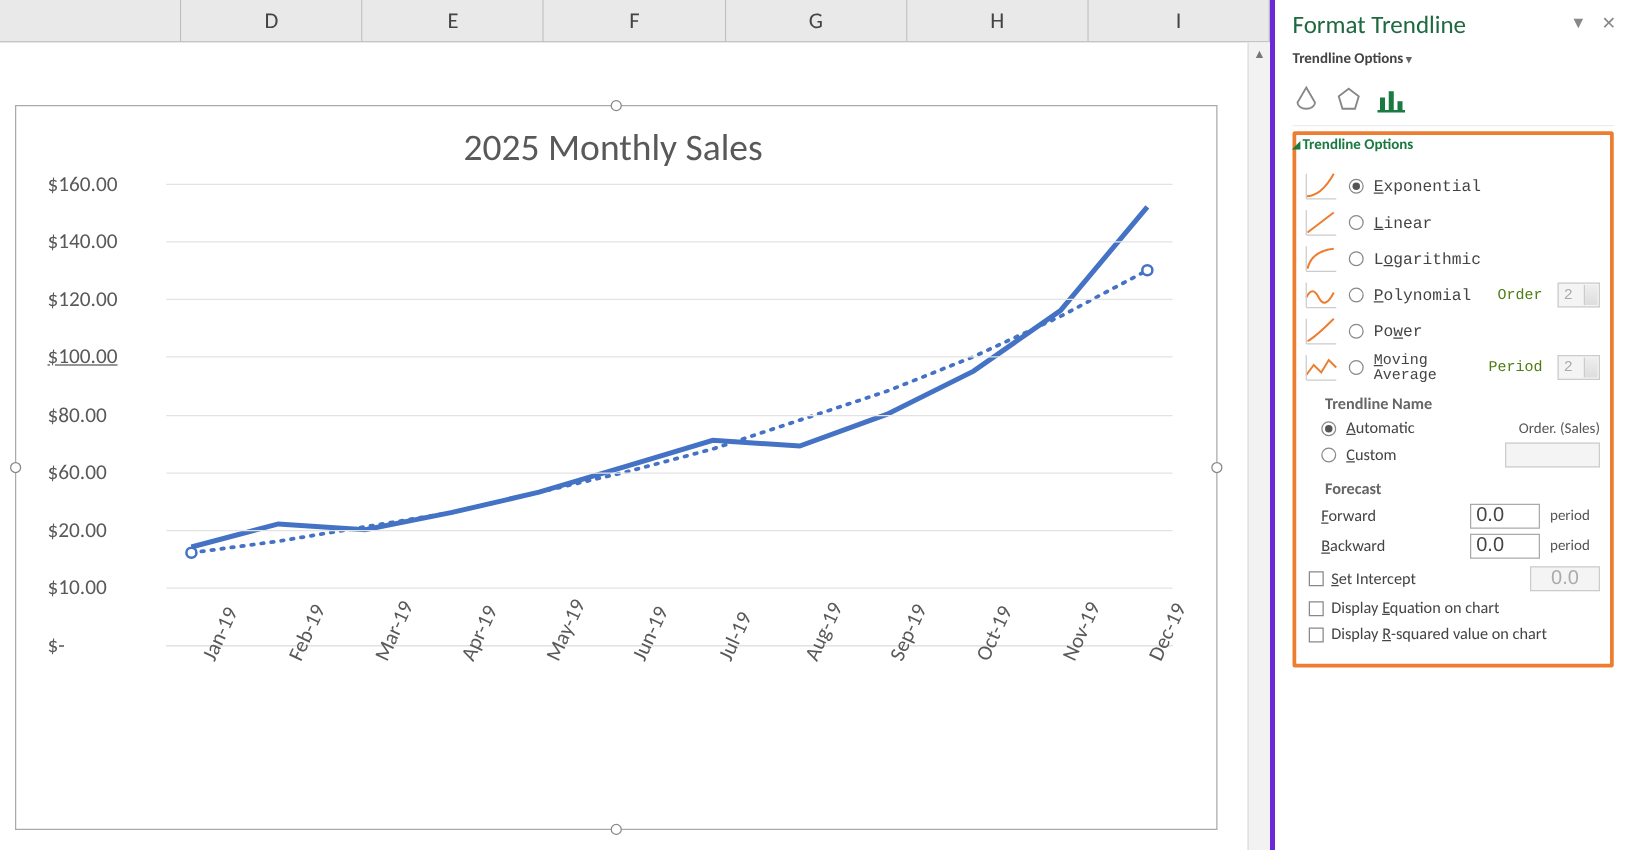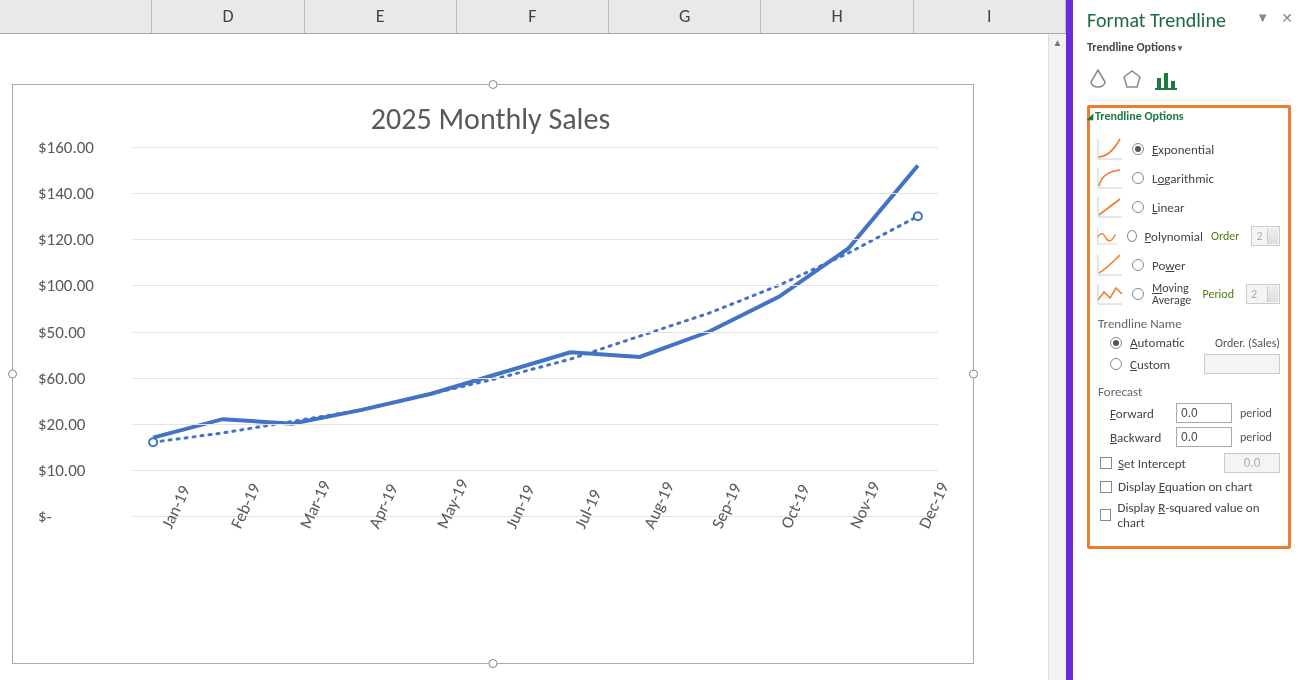--- a/index.html
+++ b/index.html
@@ -126,22 +126,22 @@
     font-size: 17px;
     color: #595959;
     white-space: nowrap;
   }
   svg.series { position: absolute; left:0; top:0; width:100%; height:100%; overflow: visible;}
   .line-sales { fill:none; stroke:#4472c4; stroke-width:4; }
   .line-trend { fill:none; stroke:#4472c4; stroke-width:3; stroke-dasharray:2 6; stroke-linecap:round;}
   .trend-endpoint { fill:#fff; stroke:#4472c4; stroke-width:2;}
   
   .pane {
-    width: 237px;
-    border-left: 7px solid #6d28d9;
+    width: 287px;
+    border-left: 4px solid #6d28d9;
     background: #fff;
     padding: 8px 12px 8px 14px;
     position: relative;
   }
   .pane-title {
     font-size: 20px;
     color: #1e693f;
     font-weight: 400;
     margin-bottom: 8px;
   }
@@ -171,43 +171,43 @@
     cursor: pointer;
   }
   .section-head::before { content: "◢ "; font-size:8px; vertical-align:1px;}
   .highlight-box {
     border: 3px solid #ed7d31;
     padding: 6px 8px 10px 6px;
     border-radius: 2px;
     margin-top: -24px;
     padding-top: 24px;
   }
-  .opt-row { display:flex; align-items:center; gap:8px; margin:5px 0; }
+  .opt-row { display:flex; align-items:center; gap:8px; margin:5px 0;font-family:Liberation Mono, monospace; }
   .opt-icon { width:28px; height:24px; }
   .opt-icon svg { width:100%; height:100%; }
   .radio { width:12px; height:12px; border:1px solid #888; border-radius:50%; display:inline-flex; align-items:center; justify-content:center; cursor:pointer;}
   .radio.checked::after { content:""; width:6px; height:6px; background:#555; border-radius:50%;}
   .opt-label { font-size: 13px; color: #444; }
   .opt-label-moving { font-size:12px; line-height:12px;}
   .sub-label { color:#4d7c0f; font-size:12px; margin-left:auto; margin-right:4px;}
   .spinner {
     width: 34px; height: 20px;
     border: 1px solid #ccc;
     background: #f4f4f4;
     font-size: 12px;
     color: #aaa;
     display:flex; align-items:center;
     padding-left:4px;
     position:relative;
   }
   .spinner::after{content:"";position:absolute;right:1px;top:1px;bottom:1px;width:10px;background:linear-gradient(#eee,#ddd);border-left:1px solid #ccc;}
-  .group-label { font-size:13px; color:#666; margin:10px 0 4px 2px;}
+  .group-label { font-size:13px; color:#666; margin:10px 0 4px 17px;font-weight:bold;}
   .sub-row { display:flex; align-items:center; gap:8px; margin:4px 0 4px 14px;}
   .text-right { margin-left:auto; font-size:12px; color:#555;}
-  .input-small { width:56px; height:20px; border:1px solid #aaa; font-size:12px; padding:1px 4px; text-align:left; background:#fff; color:#444;}
+  .input-small { width:56px; height:20px; border:1px solid #aaa; font-size:16px; padding:1px 4px; text-align:left; background:#fff; color:#444;}
   .input-small.disabled { background:#f4f4f4; color:#aaa; border-color:#ccc; text-align:center;}
   .input-small.wide { width:76px; text-align:right;}
   .unit { font-size:12px; color:#555; width:40px;}
   .checkbox { width:12px; height:12px; border:1px solid #888; display:inline-block; cursor:pointer; margin-right:6px; vertical-align:-2px;}
   .check-row { font-size:13px; color:#444; margin:6px 0 6px 4px; display:flex; align-items:center;}
   .u { text-decoration: underline; }
 </style>
 </head>
 <body>
 
@@ -246,23 +246,23 @@
         </svg>
       <div class="gridline" style="top: 100%;"></div>
           <div class="y-label" style="top: 100%;">$-</div>
           <div class="gridline" style="top: 87.5%;"></div>
           <div class="y-label" style="top: 87.5%;">$10.00</div>
           <div class="gridline" style="top: 75%;"></div>
           <div class="y-label" style="top: 75%;">$20.00</div>
           <div class="gridline" style="top: 62.5%;"></div>
           <div class="y-label" style="top: 62.5%;">$60.00</div>
           <div class="gridline" style="top: 50%;"></div>
-          <div class="y-label" style="top: 50%;">$50.00</div>
+          <div class="y-label" style="top: 50%;">$80.00</div>
           <div class="gridline" style="top: 37.5%;"></div>
-          <div class="y-label" style="top: 37.5%;">$100.00</div>
+          <div class="y-label" style="top: 37.5%; text-decoration: underline;">$100.00</div>
           <div class="gridline" style="top: 25%;"></div>
           <div class="y-label" style="top: 25%;">$120.00</div>
           <div class="gridline" style="top: 12.5%;"></div>
           <div class="y-label" style="top: 12.5%;">$140.00</div>
           <div class="gridline" style="top: 0%;"></div>
           <div class="y-label" style="top: 0%;">$160.00</div>
         </div>
       <div class="x-axis" id="xaxis">
           <span class="x-tick" style="left: 3%;">Jan-19</span>
           <span class="x-tick" style="left: 11.5455%;">Feb-19</span>
@@ -316,34 +316,34 @@
       <span class="opt-icon"><svg viewBox="0 0 28 24">
             <path d="M2 20 Q14 20 24 2" fill="none" stroke="#ed7d31" stroke-width="1.6"></path>
             <path d="M2 22 L26 22 M2 22 L2 2" stroke="#ccc" stroke-width="1"></path>
           </svg></span>
       <span class="radio checked"></span>
       <span class="opt-label"><span class="u">E</span><span>xponential</span></span>
     </div>
 
     <div class="opt-row">
       <span class="opt-icon"><svg viewBox="0 0 28 24">
+            <line x1="3" y1="20" x2="24" y2="4" stroke="#ed7d31" stroke-width="1.6"></line>
+            <path d="M2 22 L26 22 M2 22 L2 2" stroke="#ccc" stroke-width="1"></path>
+          </svg></span>
+      <span class="radio"></span>
+      <span class="opt-label"><span class="u">L</span>inear</span>
+    </div>
+
+    <div class="opt-row">
+      <span class="opt-icon"><svg viewBox="0 0 28 24">
             <path d="M3 20 Q6 6 24 4" fill="none" stroke="#ed7d31" stroke-width="1.6"></path>
             <path d="M2 22 L26 22 M2 22 L2 2" stroke="#ccc" stroke-width="1"></path>
           </svg></span>
       <span class="radio"></span>
       <span class="opt-label">L<span class="u">o</span>garithmic</span>
-    </div>
-
-    <div class="opt-row">
-      <span class="opt-icon"><svg viewBox="0 0 28 24">
-            <line x1="3" y1="20" x2="24" y2="4" stroke="#ed7d31" stroke-width="1.6"></line>
-            <path d="M2 22 L26 22 M2 22 L2 2" stroke="#ccc" stroke-width="1"></path>
-          </svg></span>
-      <span class="radio"></span>
-      <span class="opt-label"><span class="u">L</span>inear</span>
     </div>
 
     <div class="opt-row">
       <span class="opt-icon"><svg viewBox="0 0 28 24">
             <path d="M2 14 Q7 4 12 14 T24 10" fill="none" stroke="#ed7d31" stroke-width="1.6"></path>
             <path d="M2 22 L26 22 M2 22 L2 2" stroke="#ccc" stroke-width="1"></path>
           </svg></span>
       <span class="radio"></span>
       <span class="opt-label"><span class="u">P</span>olynomial</span>
       <span class="sub-label">Order</span>

